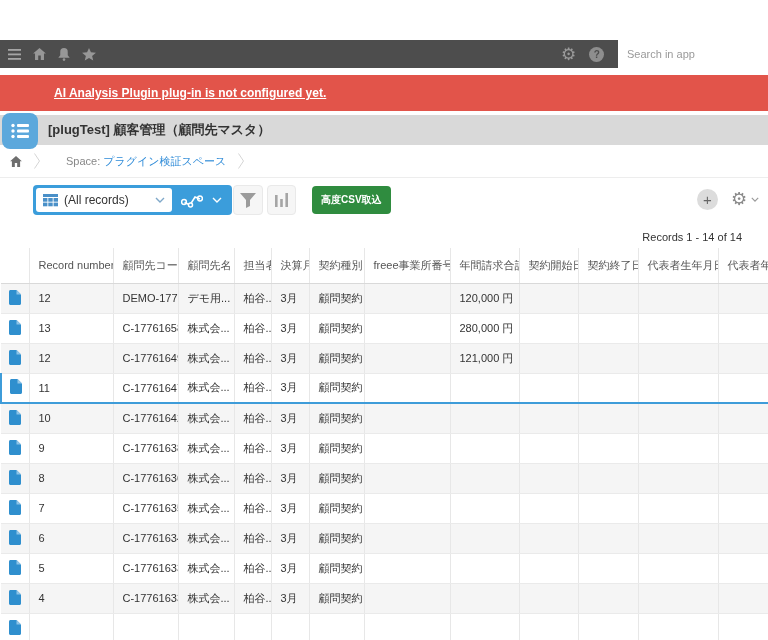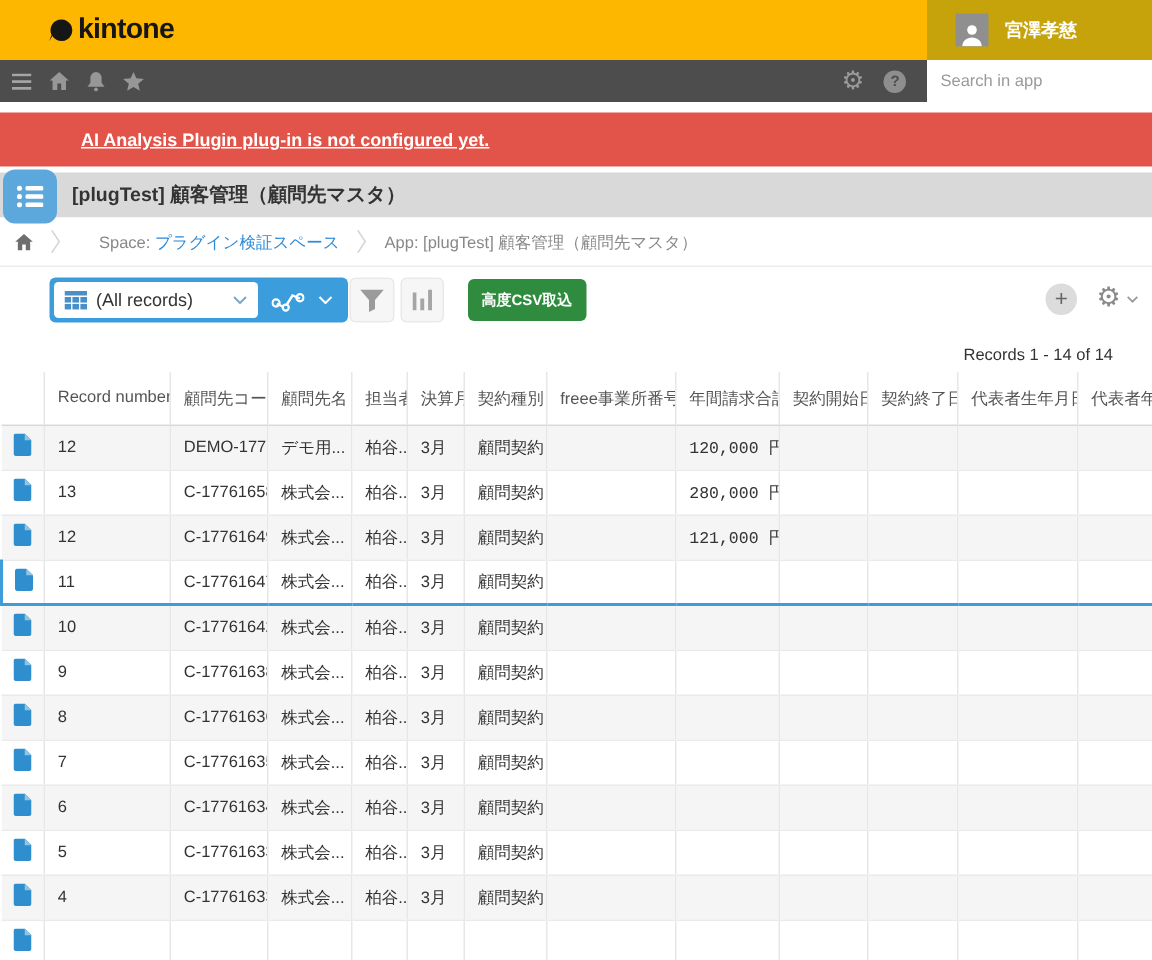--- a/index.html
+++ b/index.html
@@ -59,47 +59,30 @@
 
   
   .table-wrap { position:absolute; top:248px; left:0; width:768px; height:392px; overflow:hidden; }
   table { width:777px; border-collapse:collapse; table-layout:fixed; }
   thead th { height:35px; background:#fff; font-weight:normal; font-size:11px; color:#555; text-align:left; padding:0 4px 0 9px; border-bottom:1px solid #D9D9D9; border-left:1px solid #E7E7E7; white-space:nowrap; overflow:hidden; cursor:pointer; }
   thead th:first-child { border-left:none; cursor:default; }
   tbody td { height:30px; font-size:11px; color:#333; padding:0 4px 0 9px; border-left:1px solid #E7E7E7; border-bottom:1px solid #EAEAEA; white-space:nowrap; overflow:hidden; }
   tbody td:first-child { border-left:none; padding-left:8px; }
   tbody tr { background:#fff; cursor:pointer; }
   tbody tr:nth-child(odd) { background:#F5F5F5; }
-  tbody td.num { text-align:right; padding-right:13px;font-family:Liberation Mono, monospace; }
+  tbody td.num { text-align:right; padding-right:13px; }
   tr.selected td { border-top:1px solid #3b82f6; border-bottom:2px solid #3E9CD9; }
   tr.selected td:first-child { border-left:2px solid #3E9CD9; }
   .doc-icon { display:inline-flex; cursor:pointer; }
 </style>
 </head>
 <body>
 
 <div class="screen">
 
-  <header class="topbar">
-    <div class="logo">
-      <svg width="17" height="17" viewBox="0 0 17 17">
-          <path fill="#161616" d="M9 1a7.2 7.2 0 1 1-6.1 11L.6 15.6l1.8-4.2A7.2 7.2 0 0 1 9 1z"></path>
-        </svg>
-      <span class="logo-text">kintone</span>
-    </div>
-    <div class="user-badge">
-      <span class="avatar">
-        <svg width="16" height="16" viewBox="0 0 16 16">
-            <circle cx="8" cy="5" r="3.2" fill="#fff"></circle>
-            <path d="M1.5 16c0-3.6 2.9-6 6.5-6s6.5 2.4 6.5 6z" fill="#fff"></path>
-          </svg>
-      </span>
-      <span class="user-name">宮澤孝慈</span>
-    </div>
-  </header>
 
   <nav class="navbar">
     <div class="nav-icons">
       <span class="nico">
         <svg width="13" height="11" viewBox="0 0 13 11">
             <g fill="#A5A5A5">
               <rect width="13" height="1.8" y="0"></rect>
               <rect width="13" height="1.8" y="4.5"></rect>
               <rect width="13" height="1.8" y="9"></rect>
             </g>
@@ -156,21 +139,20 @@
           <path fill="#6E6E6E" d="M8 0l8 7h-2.4v8h-4V9.5H6.4V15h-4V7H0z"></path>
         </svg>
     </span>
     <svg class="bc-sep" width="6" height="16" viewBox="0 0 6 16">
         <path d="M0.5 0.5 L5.5 8 L0.5 15.5" stroke="#D5D5D5" fill="none"></path>
       </svg>
     <span class="bc-space"><span>Space: </span><a class="bc-link">プラグイン検証スペース</a></span>
     <svg class="bc-sep" width="6" height="16" viewBox="0 0 6 16">
         <path d="M0.5 0.5 L5.5 8 L0.5 15.5" stroke="#D5D5D5" fill="none"></path>
       </svg>
-    <span class="bc-app">App: [plugTest] 顧客管理（顧問先マスタ）</span>
   </div>
 
   <div class="view-selector">
     <div class="view-select">
       <svg width="15" height="13" viewBox="0 0 15 13">
           <g fill="#4A90C8">
             <rect x="0" y="0" width="15" height="3"></rect>
             <rect x="0" y="4" width="4.4" height="3.7"></rect>
             <rect x="5.3" y="4" width="4.4" height="3.7"></rect>
             <rect x="10.6" y="4" width="4.4" height="3.7"></rect>

